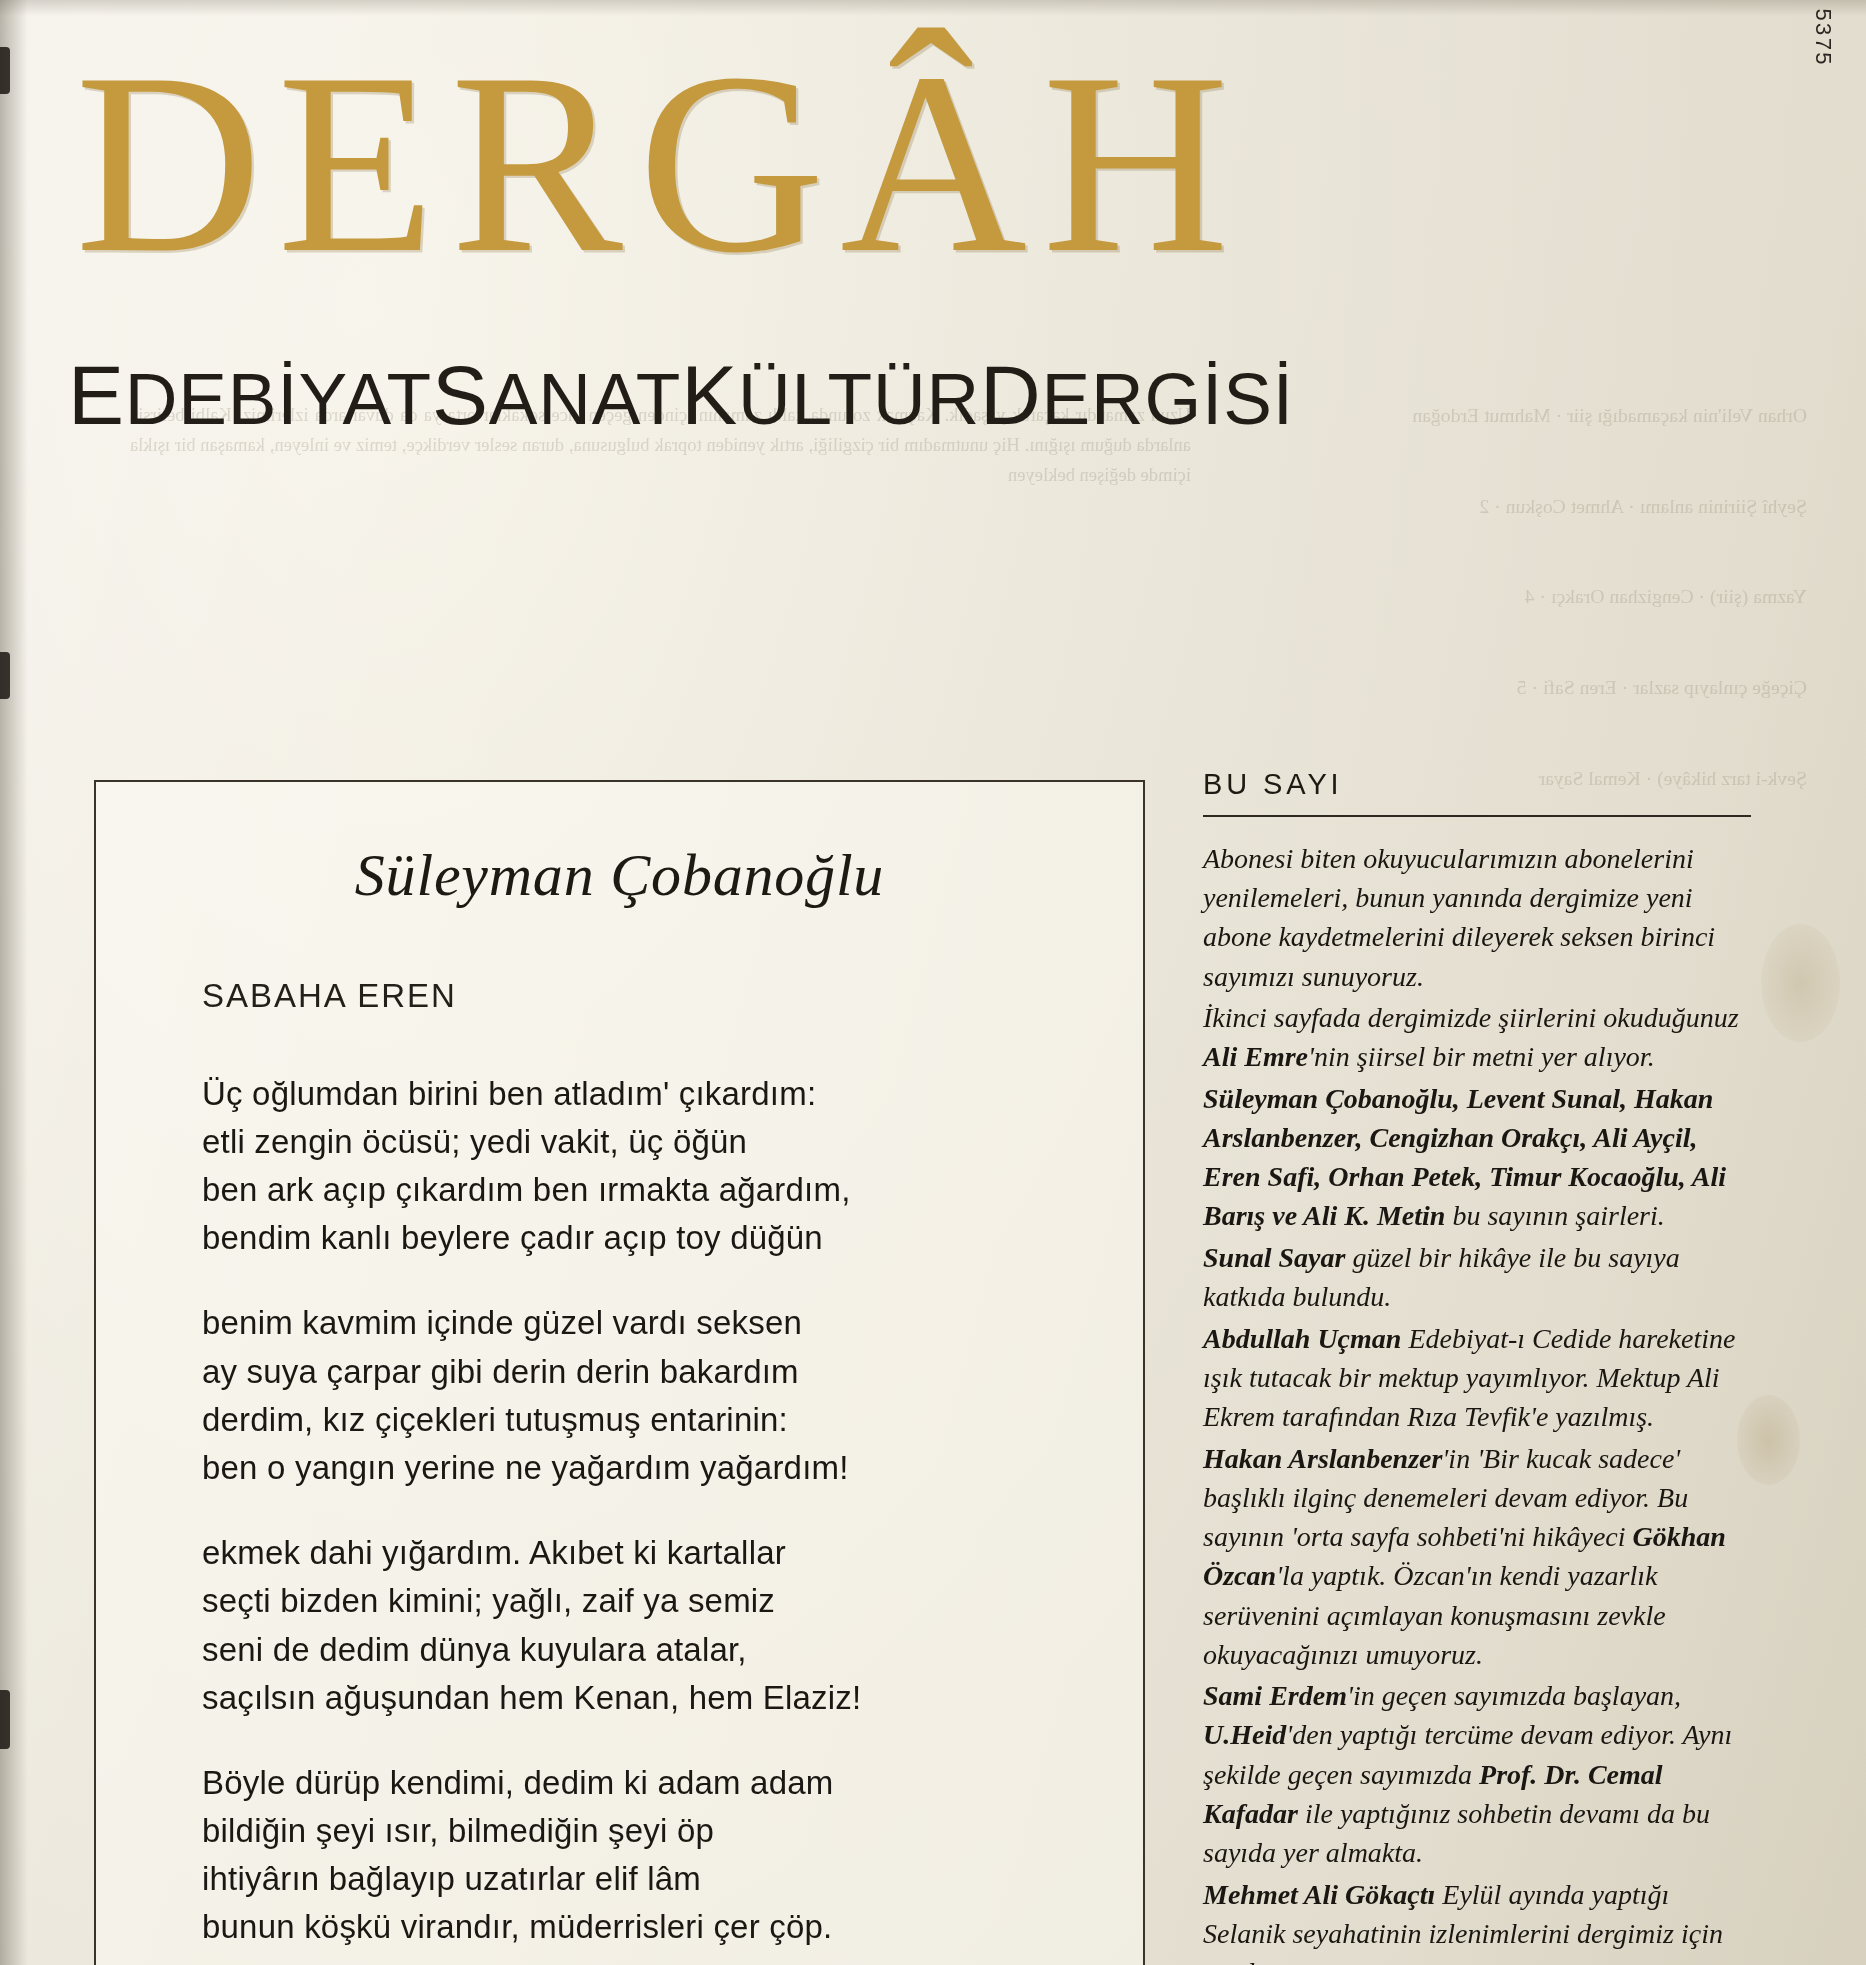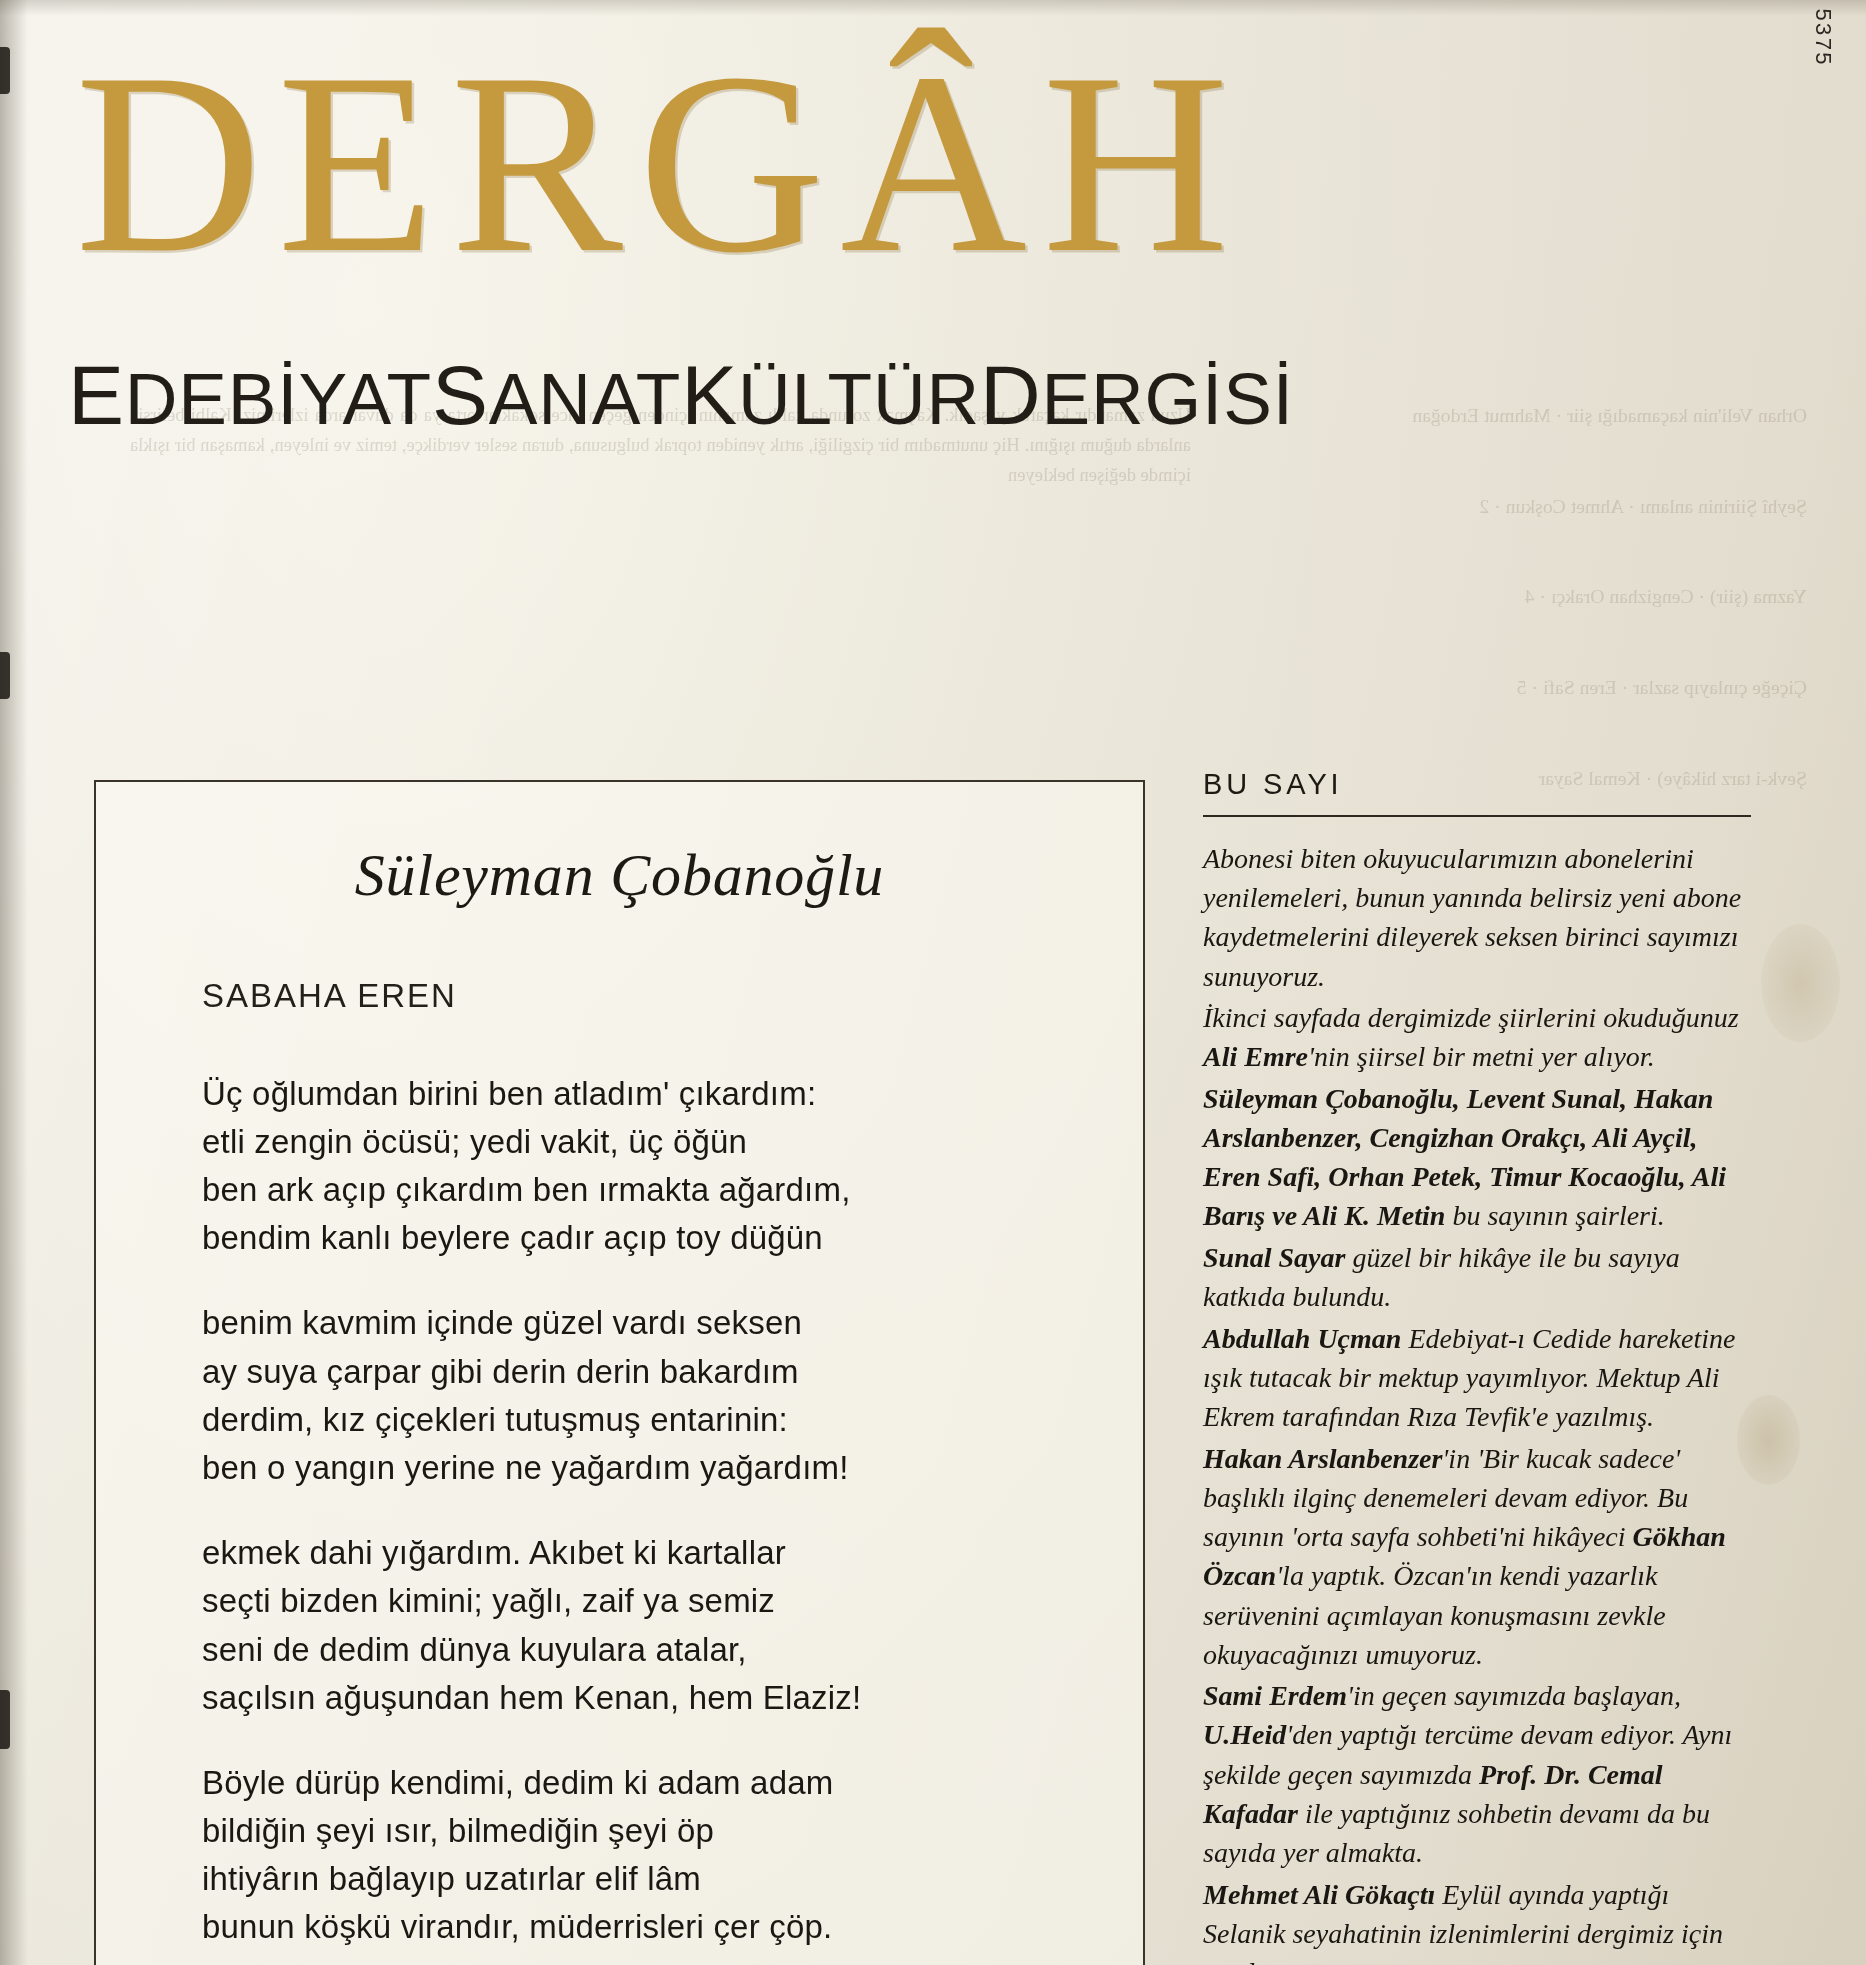--- a/index.html
+++ b/index.html
@@ -271,21 +271,21 @@
             <div>bunun köşkü virandır, müderrisleri çer çöp.</div>
           </div>
         </div>
     </div>
   </div>
 
   <div class="busayi">
     <div class="busayi-head">BU SAYI</div>
     <div class="busayi-rule"></div>
     <div class="busayi-body" id="busayi-body">
-        <p>Abonesi biten okuyucularımızın abonelerini yenilemeleri, bunun yanında belirsiz yeni abone kaydetmelerini dileyerek seksen birinci sayımızı sunuyoruz.</p>
+        <p>Abonesi biten okuyucularımızın abonelerini yenilemeleri, bunun yanında dergimize yeni abone kaydetmelerini dileyerek seksen birinci sayımızı sunuyoruz.</p>
         <p>İkinci sayfada dergimizde şiirlerini okuduğunuz <b>Ali Emre</b>'nin şiirsel bir metni yer alıyor.</p>
         <p><b>Süleyman Çobanoğlu, Levent Sunal, Hakan Arslanbenzer, Cengizhan Orakçı, Ali Ayçil, Eren Safi, Orhan Petek, Timur Kocaoğlu, Ali Barış ve Ali K. Metin</b> bu sayının şairleri.</p>
         <p><b>Sunal Sayar</b> güzel bir hikâye ile bu sayıya katkıda bulundu.</p>
         <p><b>Abdullah Uçman</b> Edebiyat-ı Cedide hareketine ışık tutacak bir mektup yayımlıyor. Mektup Ali Ekrem tarafından Rıza Tevfik'e yazılmış.</p>
         <p><b>Hakan Arslanbenzer</b>'in 'Bir kucak sadece' başlıklı ilginç denemeleri devam ediyor. Bu sayının 'orta sayfa sohbeti'ni hikâyeci <b>Gökhan Özcan</b>'la yaptık. Özcan'ın kendi yazarlık serüvenini açımlayan konuşmasını zevkle okuyacağınızı umuyoruz.</p>
         <p><b>Sami Erdem</b>'in geçen sayımızda başlayan, <b>U.Heid</b>'den yaptığı tercüme devam ediyor. Aynı şekilde geçen sayımızda <b>Prof. Dr. Cemal Kafadar</b> ile yaptığınız sohbetin devamı da bu sayıda yer almakta.</p>
         <p><b>Mehmet Ali Gökaçtı</b> Eylül ayında yaptığı Selanik seyahatinin izlenimlerini dergimiz için yazdı.</p>
       </div>
   </div>
 

